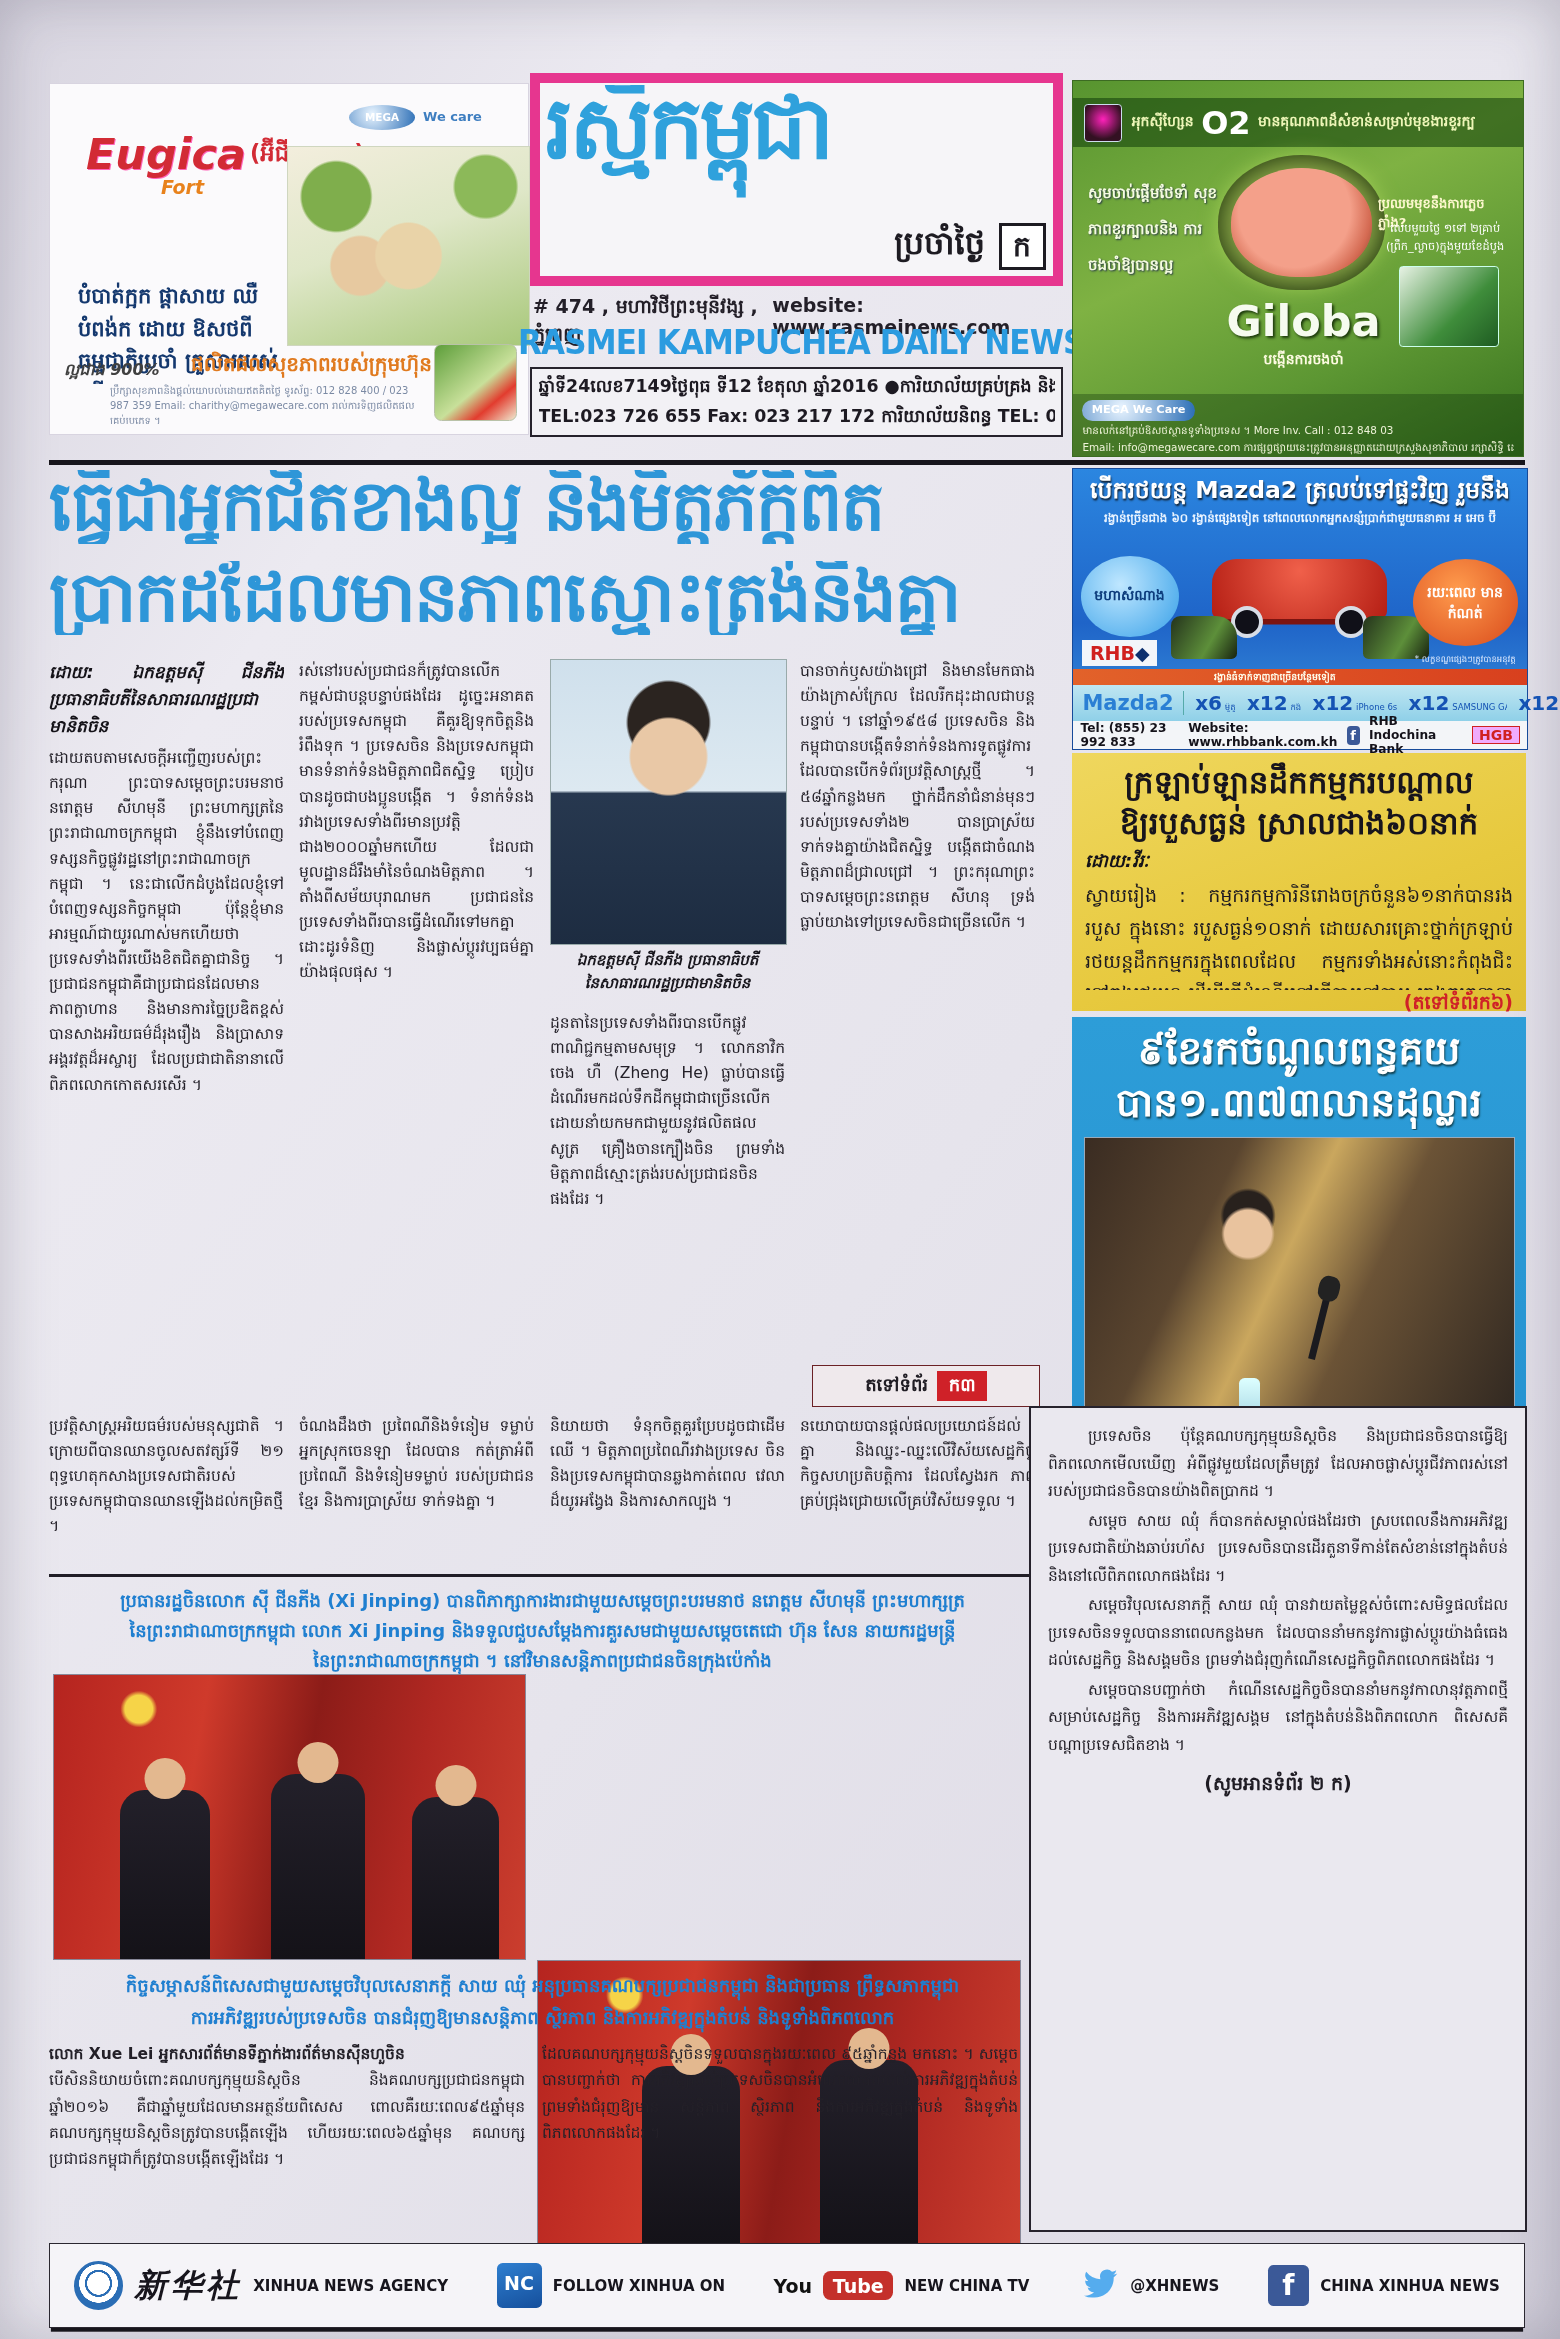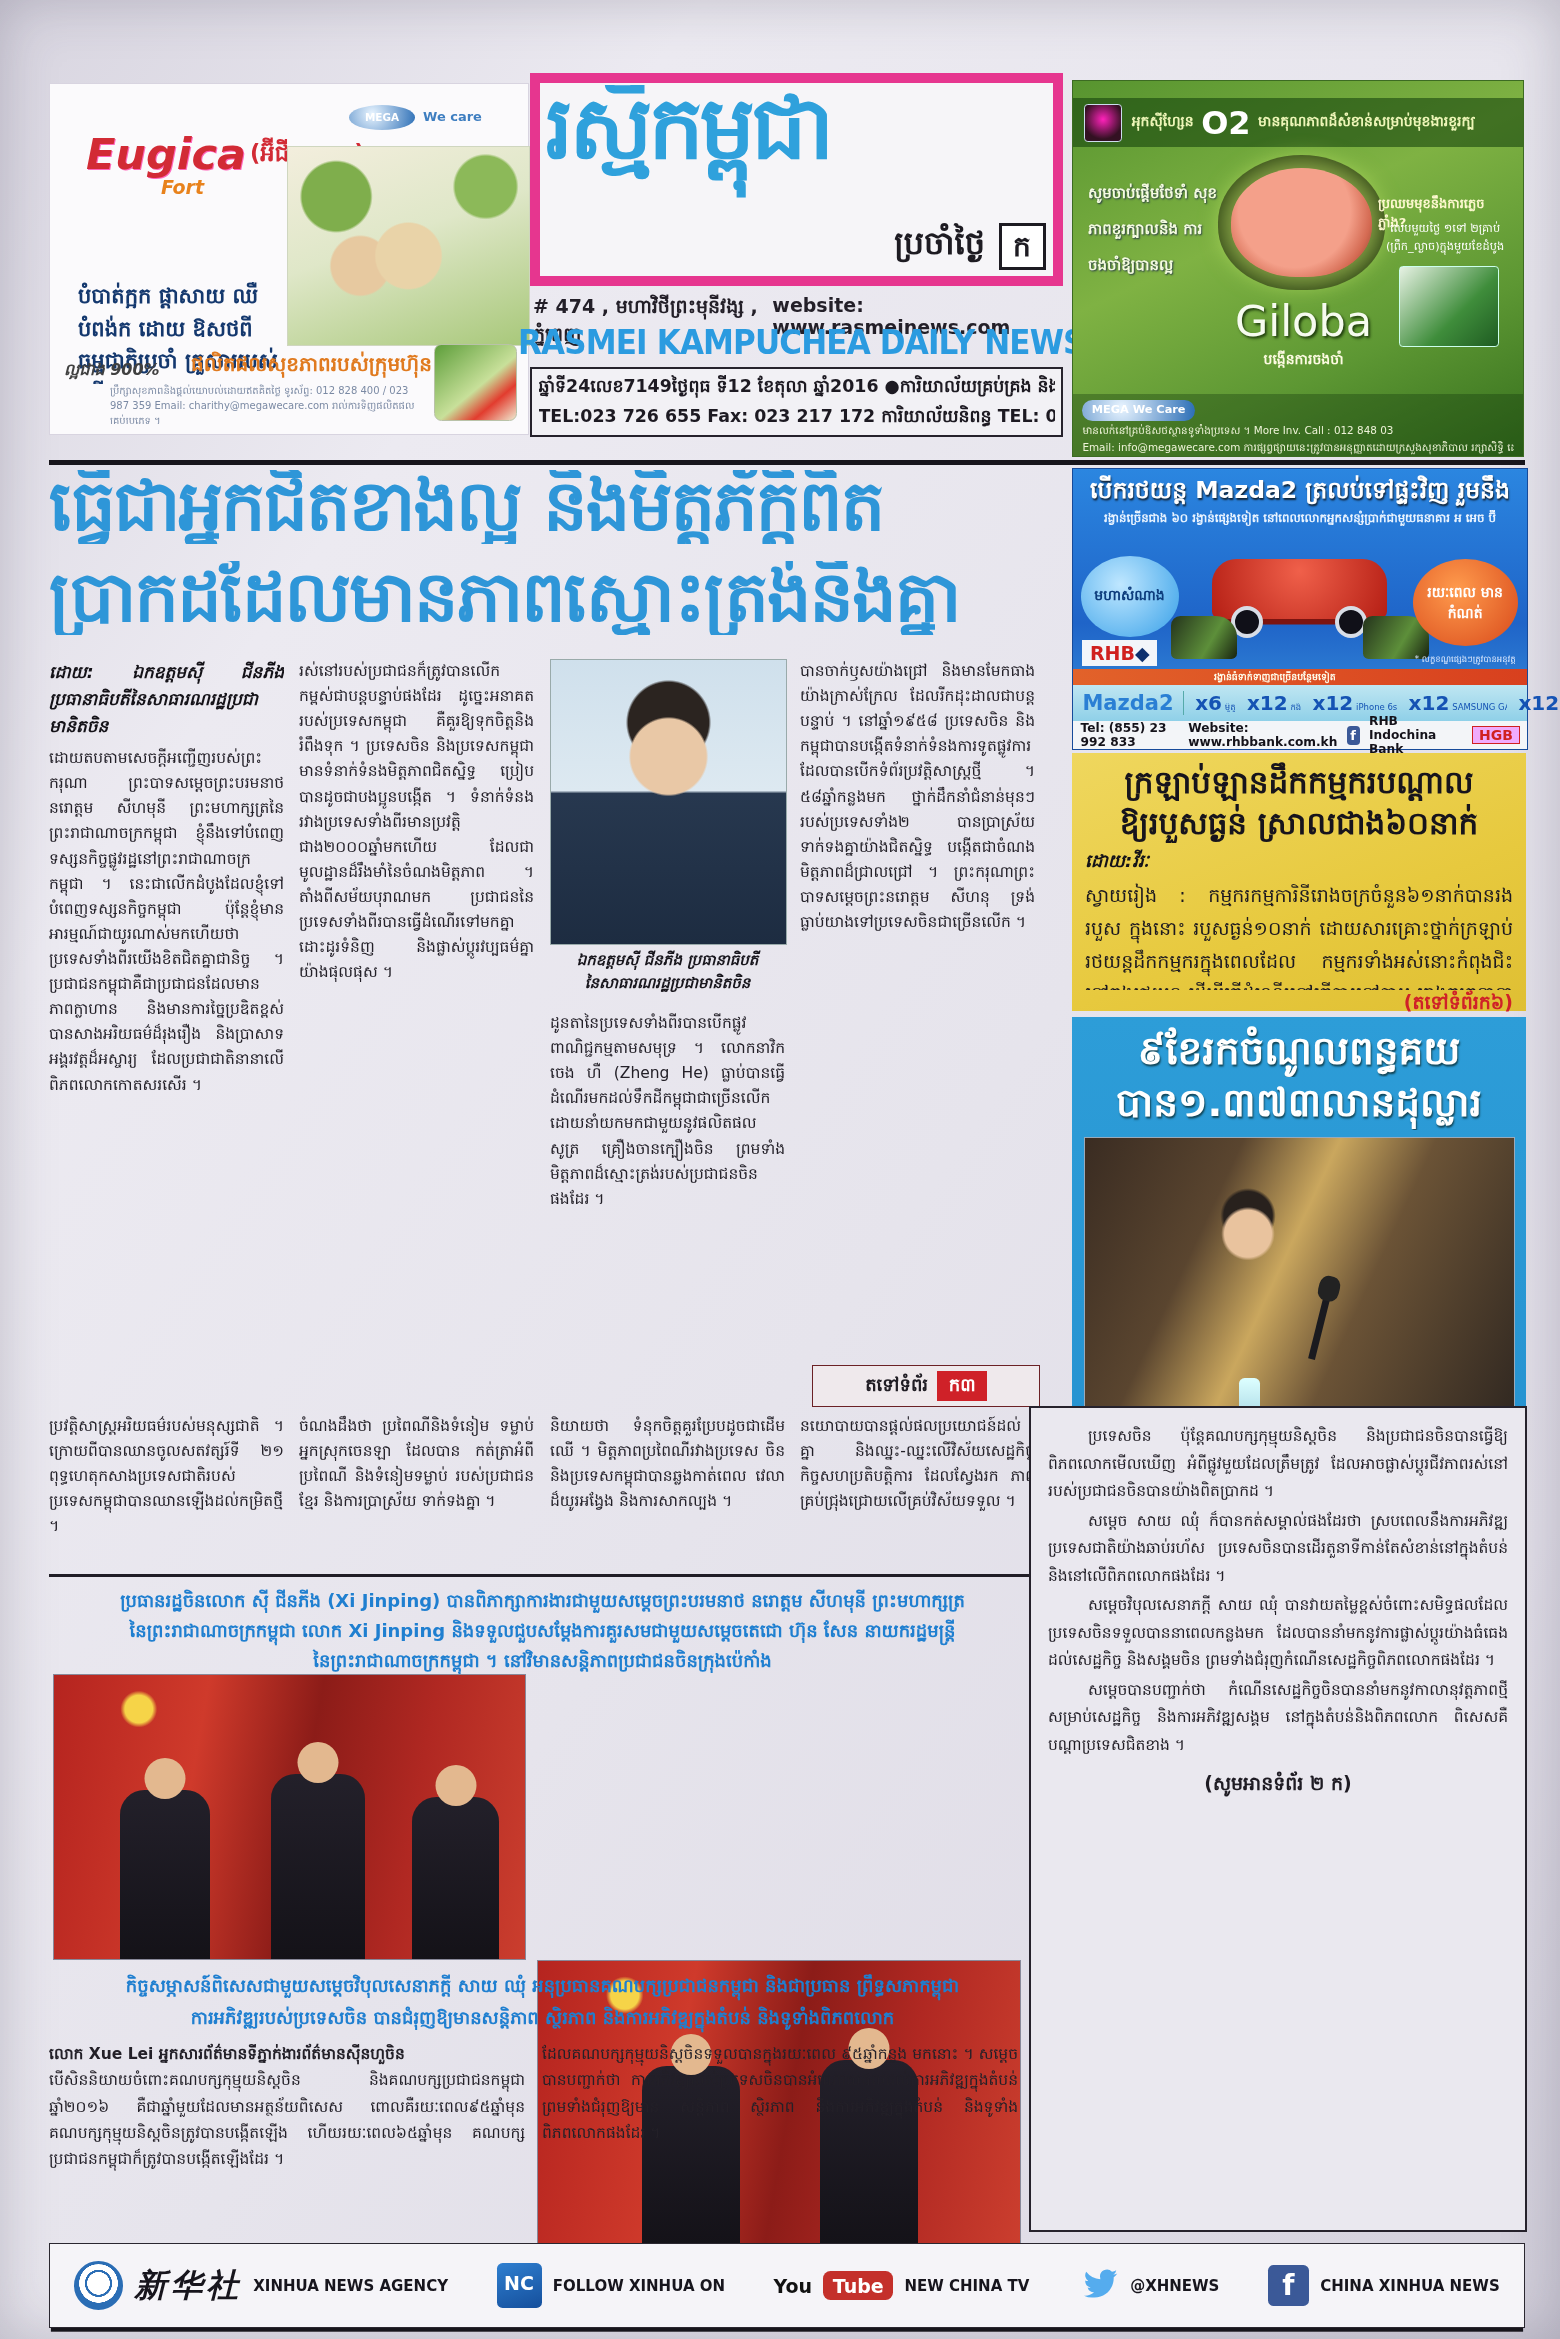--- a/index.html
+++ b/index.html
@@ -42,21 +42,21 @@
       display:flex;flex-direction:column;justify-content:center;align-items:center;color:#1d1a22;font-size:17.4px;font-weight:bold;line-height:1.7;}
 
   
   .giloba{left:1072px;top:80px;width:450px;height:375px;background:linear-gradient(155deg,#57942f 0%,#7fb243 40%,#5d9733 70%,#356f1d 100%);border:0.9px solid #3c6b22;}
   .gil-top{position:absolute;left:0;top:17px;width:100%;height:49px;background:rgba(15,60,10,.55);display:flex;align-items:center;color:#eef6b8;font-size:14px;font-weight:bold;}
   .gil-chip{width:36px;height:36px;margin:0 9.4px 0 11.3px;background:radial-gradient(circle at 50% 40%,#f2b,#312 70%);border:1.9px solid #cde;border-radius:3.8px;}
   .gil-o2{color:#fff;font-size:32px;font-weight:900;margin:0 7.5px;}
   .gil-left{position:absolute;left:15px;top:94px;width:141px;color:#f4fbe0;font-size:15px;font-weight:bold;line-height:2.4;text-shadow:0.9px 0.9px 1.9px #234;}
   .gil-brain{position:absolute;left:158px;top:87px;width:141px;height:109px;border-radius:50% 50% 46% 46%;
       background:radial-gradient(circle at 45% 40%,#f4a08a 0 55%,#d46a52 75%,#5a2d18 100%);box-shadow:0 0 21px 9.4px rgba(220,255,120,.5),0 0 0 13px rgba(20,30,5,.75);}
-  .gil-name{position:absolute;left:113px;top:215px;width:235px;text-align:center;color:#f6fbef;font-size:43px;font-weight:400;text-shadow:1.9px 1.9px 2.8px #1d3a0c;}
+  .gil-name{position:absolute;left:113px;top:215px;width:235px;text-align:center;color:#f6fbef;font-size:43px;font-weight:700;text-shadow:1.9px 1.9px 2.8px #1d3a0c;}
   .gil-sub{position:absolute;left:113px;top:269px;width:235px;text-align:center;color:#fdfbe2;font-size:14px;font-weight:bold;}
   .gil-right{position:absolute;right:13px;top:98px;width:132px;color:#fdf8cf;font-size:13px;font-weight:bold;text-align:left;margin-top:16px;}
   .gil-box{position:absolute;right:24.5px;top:185px;width:98px;height:79px;background:linear-gradient(135deg,#e7f2e4,#3f8d3b 60%,#1f5c22);border:0.9px solid #cfe;border-radius:3.8px;}
   .gil-dose{position:absolute;right:7.5px;top:139px;width:141px;color:#fff;font-size:11.3px;text-align:center;line-height:1.6;}
   .gil-foot{position:absolute;left:0;bottom:0;width:100%;height:62px;background:rgba(18,54,12,.35);color:#eef3d8;font-size:10.4px;line-height:1.6;padding:5.6px 9.4px;box-sizing:border-box;}
   .gil-mega{display:inline-block;background:radial-gradient(circle at 35% 35%,#e8f4ff,#2a6db5);color:#fff;border-radius:11.3px;padding:1.9px 9.4px;font-size:11.3px;font-weight:bold;margin-right:7.5px;}
 
   .rule{left:49px;top:460px;width:1476px;height:4.7px;background:#17151c;}
 
   

